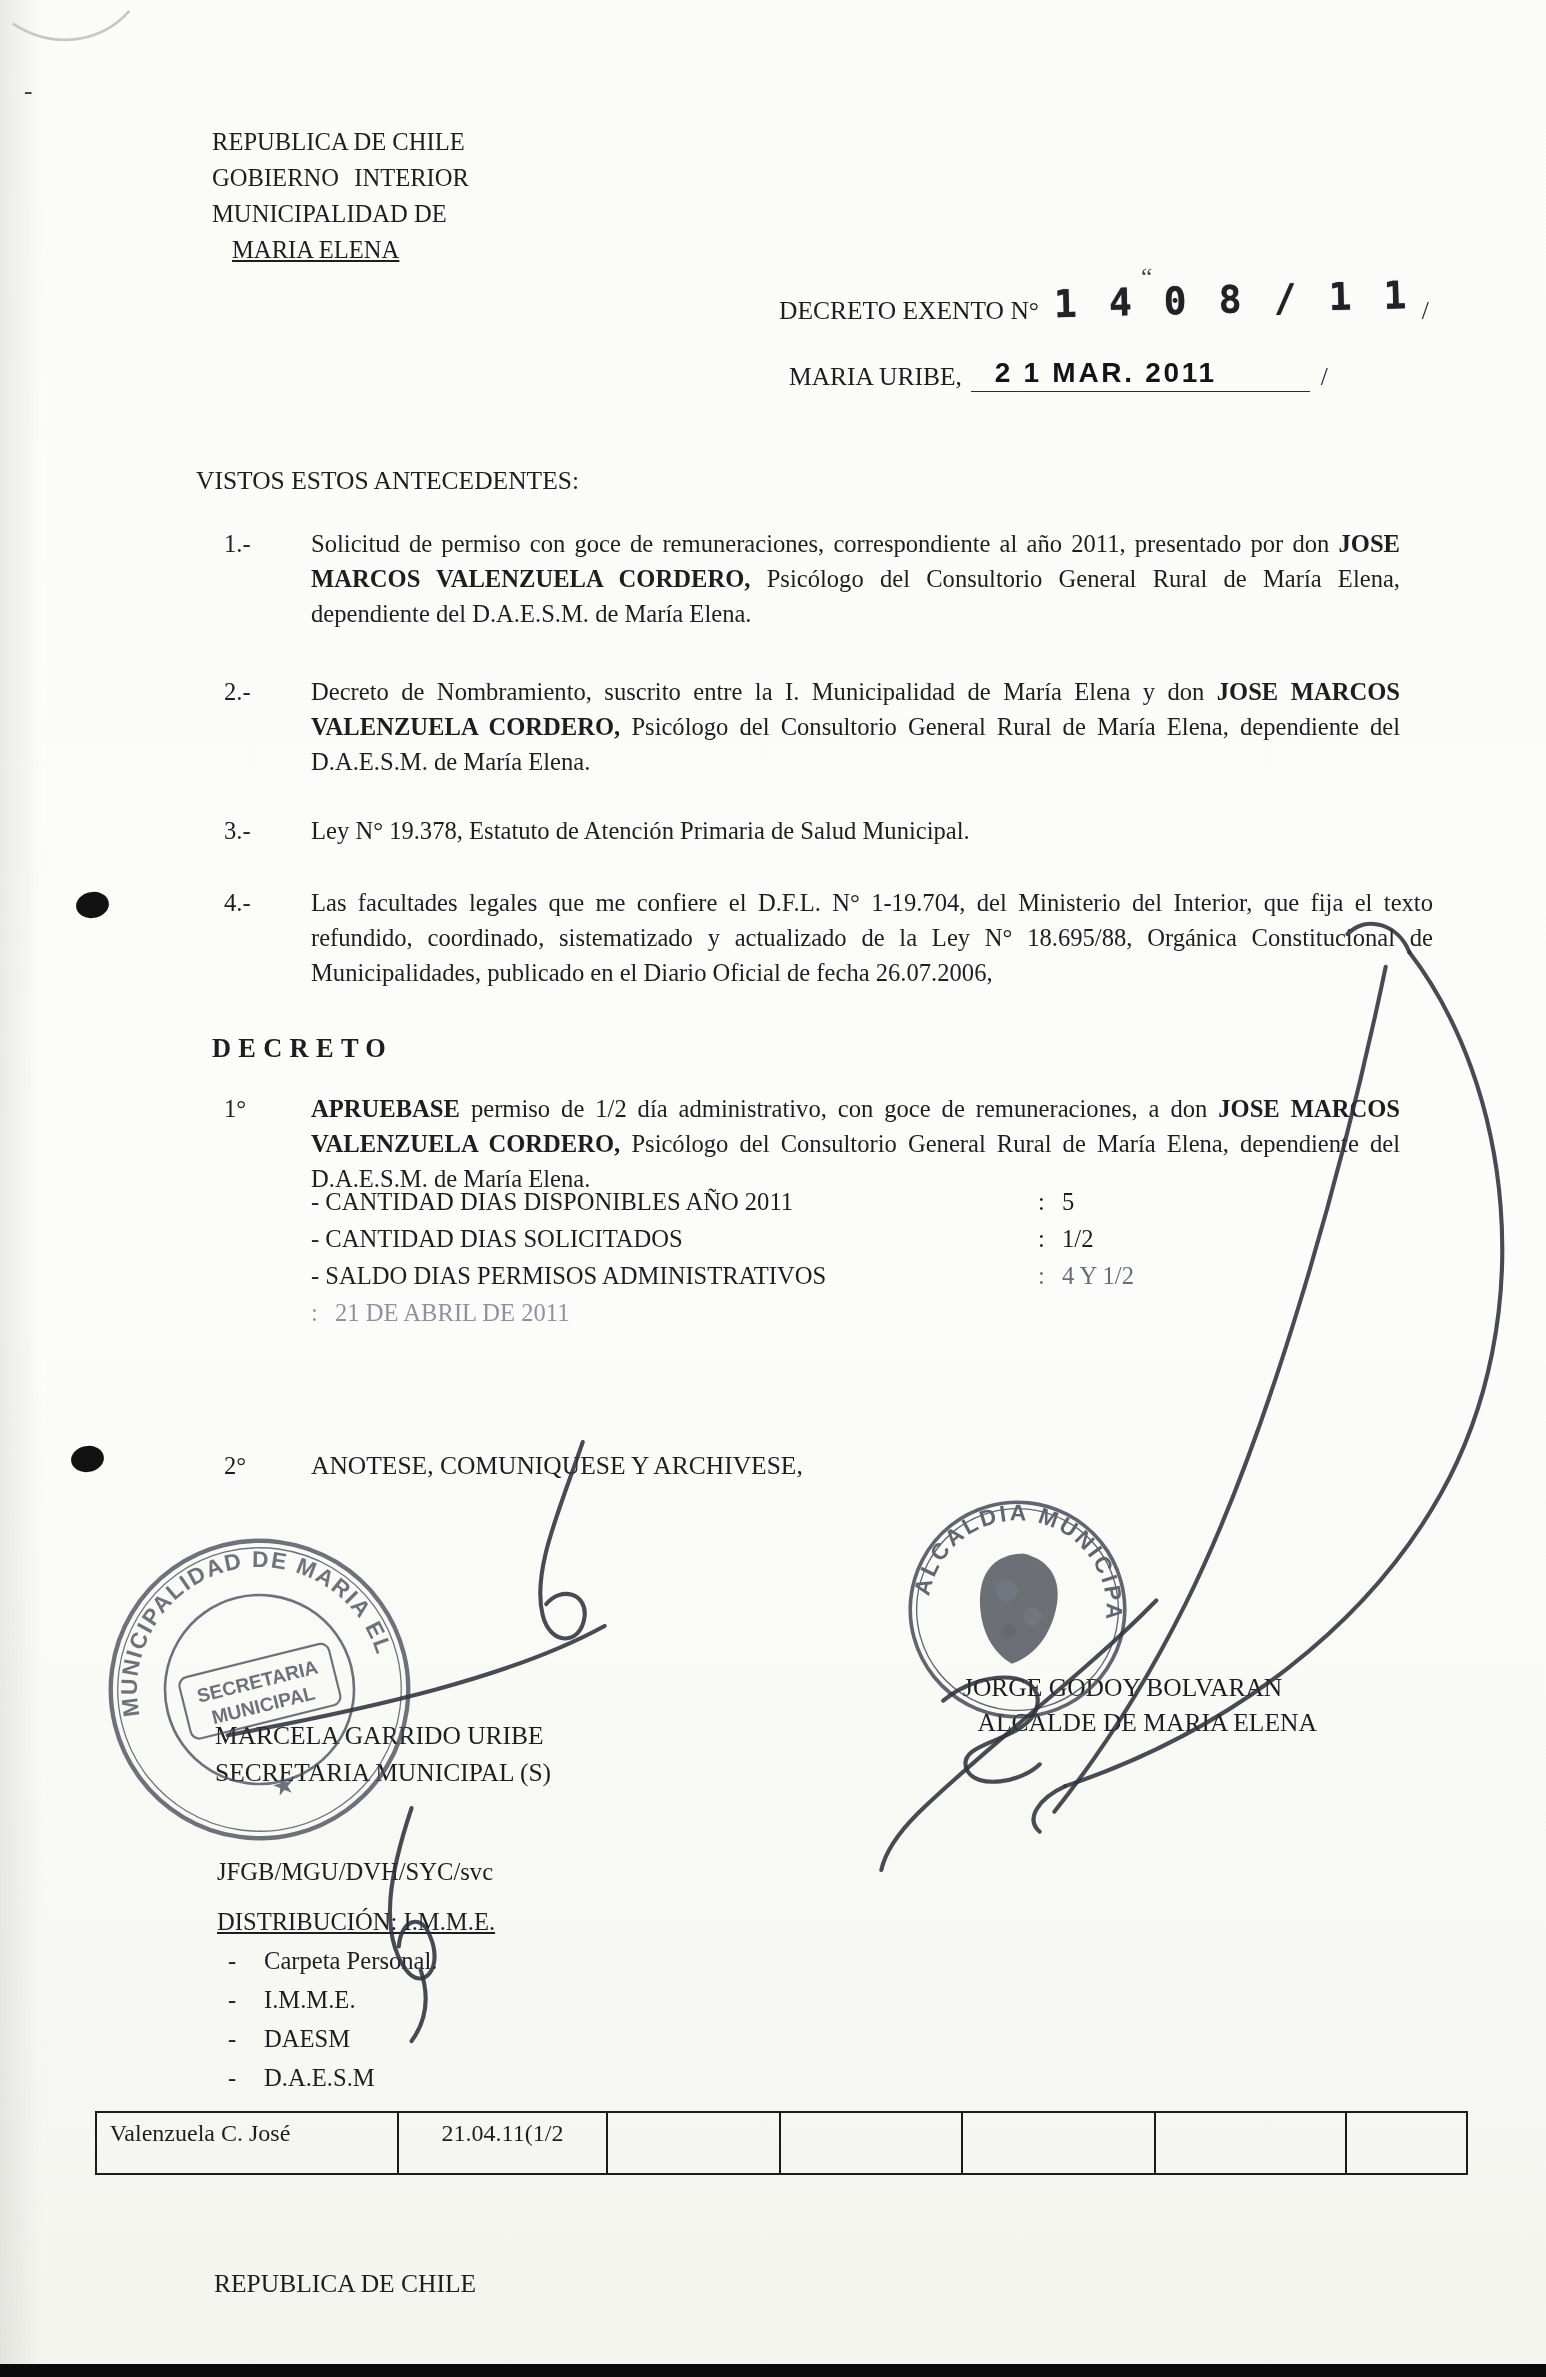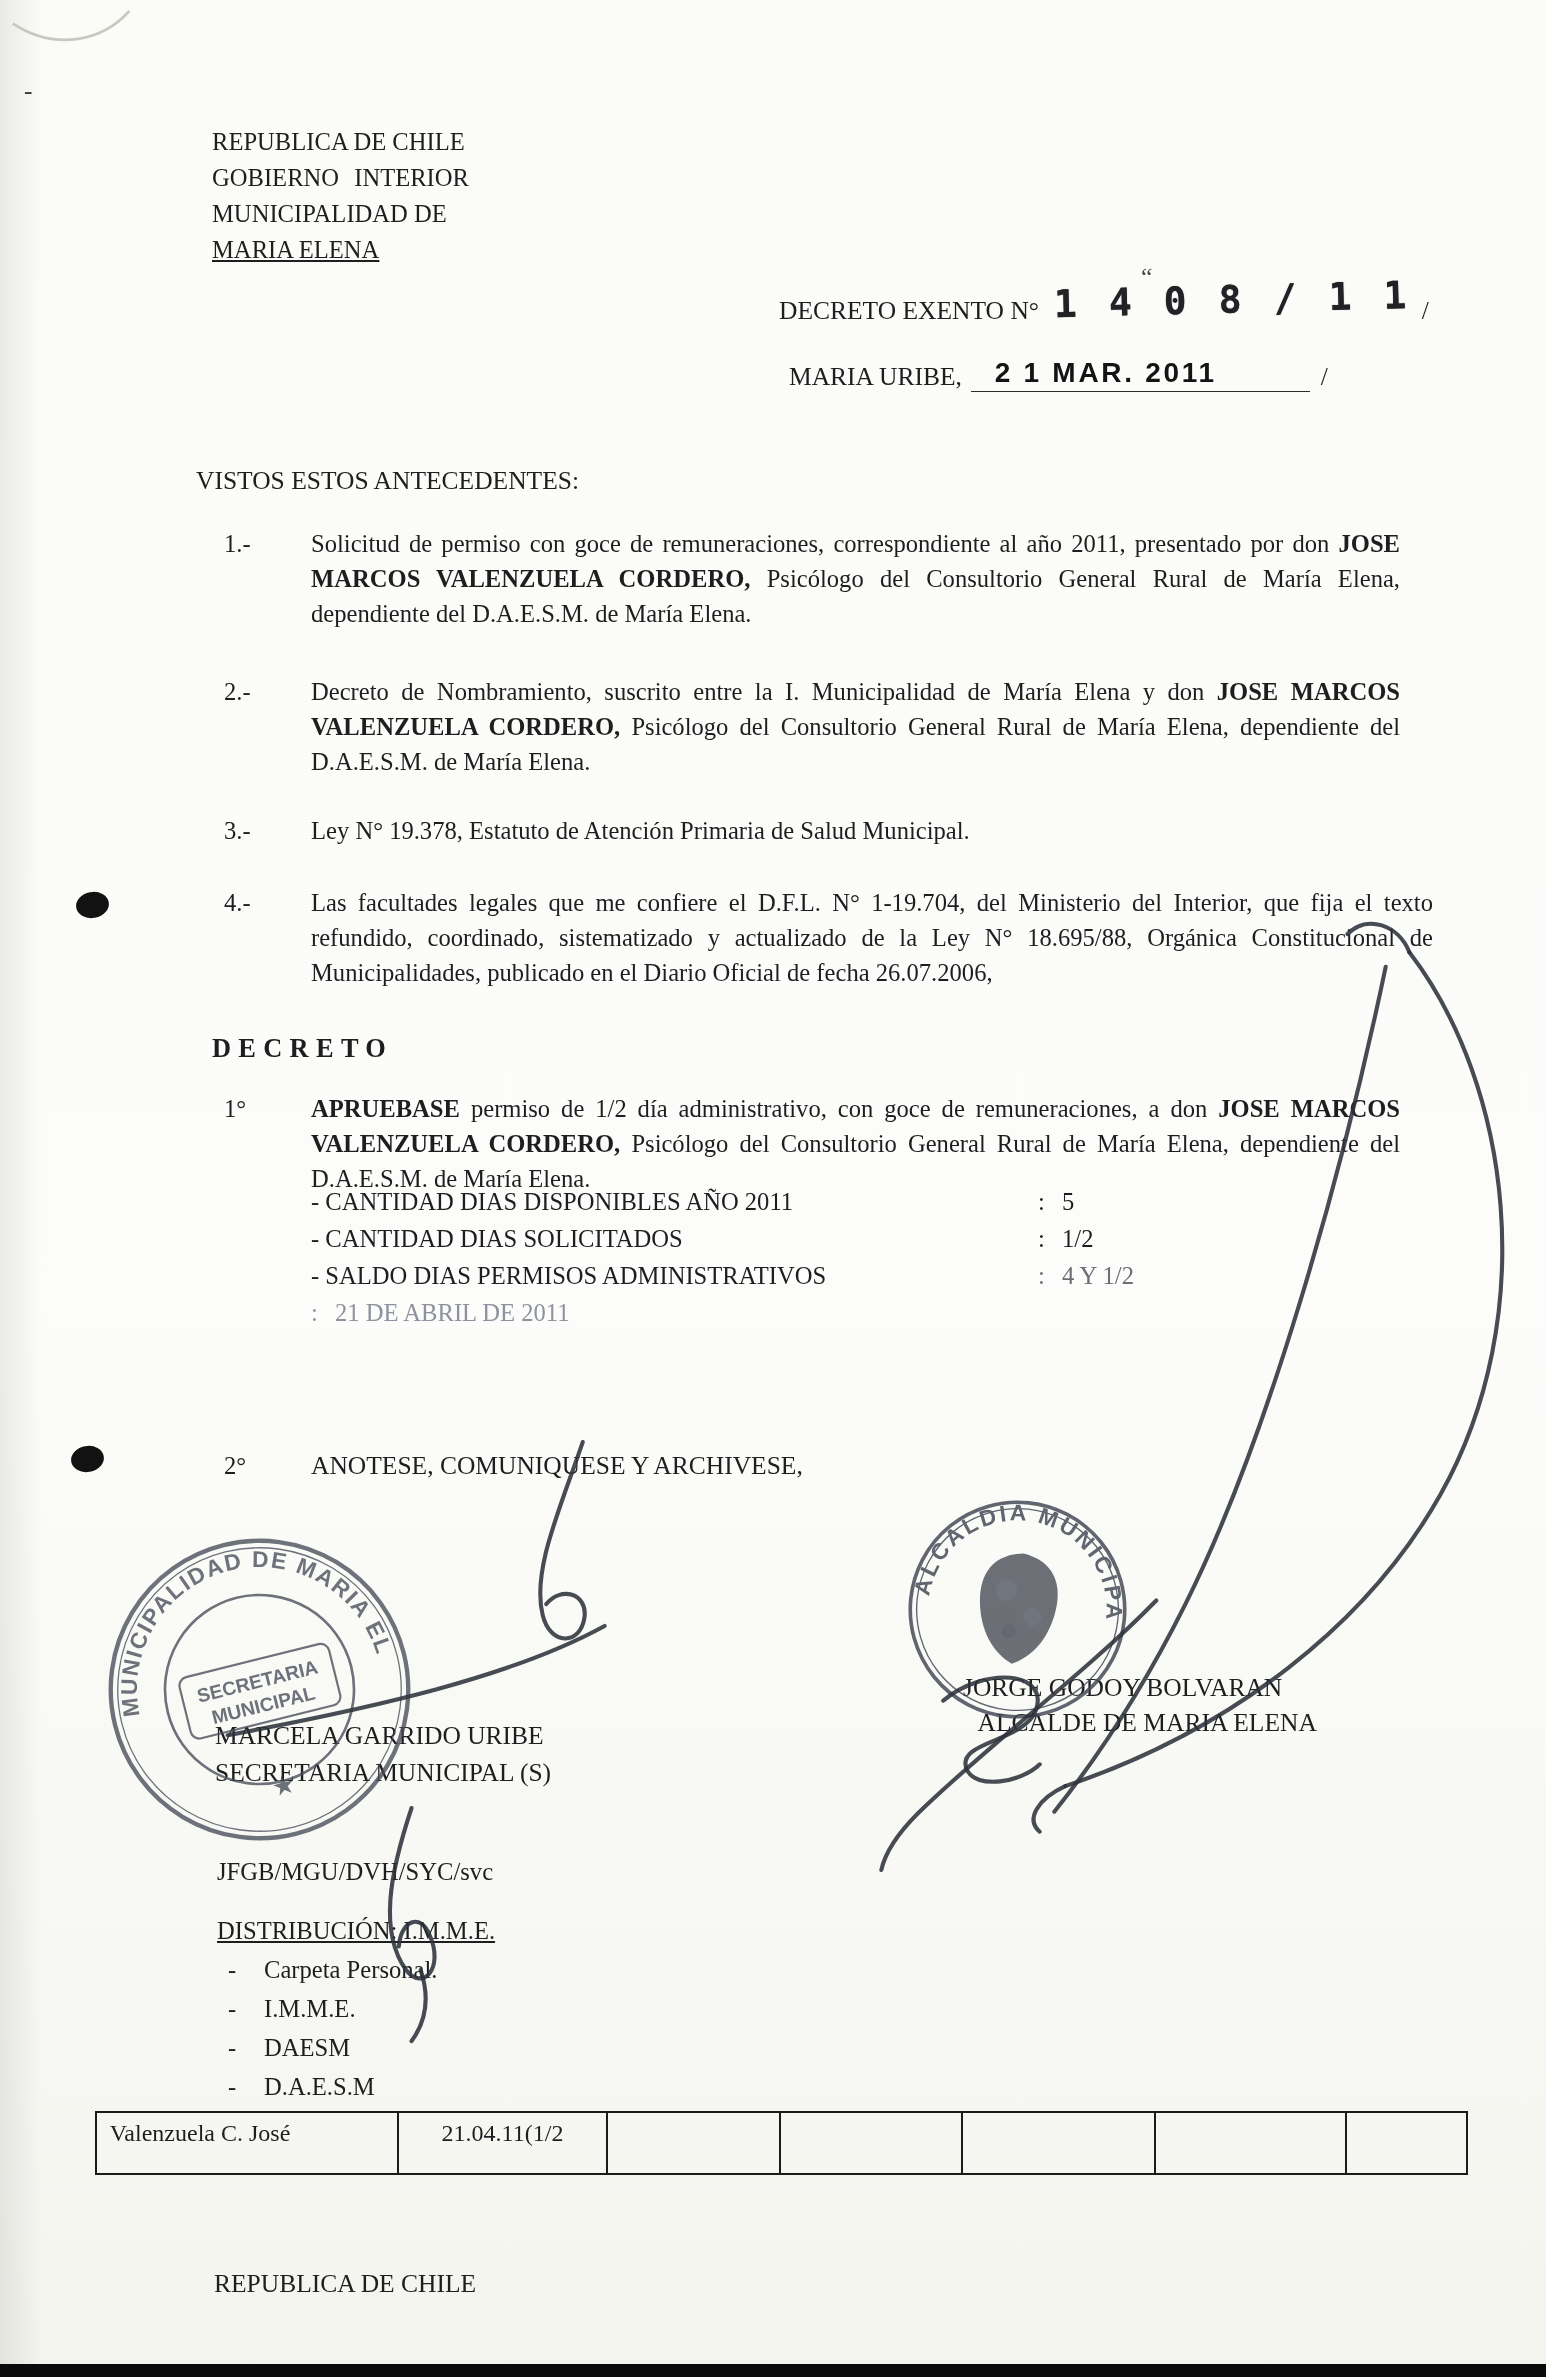--- a/index.html
+++ b/index.html
@@ -11,21 +11,21 @@
     color:#1e1e20;
     overflow:hidden;
   }
   .abs { position:absolute; }
   .edge-shade { left:0; top:0; width:42px; height:2377px;
     background:linear-gradient(90deg,rgba(0,0,0,0.07),rgba(0,0,0,0)); }
 
   
   .letterhead { left:212px; top:124px; font-size:24.6px; line-height:36px; }
   .letterhead .ws { word-spacing:9px; }
-  .lh-city { text-decoration:underline; }
+  .lh-city { text-decoration:underline; margin-left:20px; }
 
   .stray-dash { left:24px; top:76px; font-size:25.5px; color:#3a3a3a; }
 
   
   .decree-no { left:779px; top:284px; font-size:25.5px; white-space:nowrap; }
   .stamp-number {
     display:inline-block; margin-left:14.6px; transform:rotate(-1.5deg) translateY(-6.4px);
     font-family:"DejaVu Sans Mono", monospace; font-weight:bold;
     font-size:38px; letter-spacing:4.6px; color:#212126; text-shadow:0 0 0.9px #44444a;
   }
@@ -59,21 +59,21 @@
   .art2-text { font-size:25.5px; line-height:35px; }
 
   
   .sig-left { left:215px; top:1717px; font-size:25.5px; line-height:37px; }
   .sig-right { left:963px; top:1670px; font-size:25.5px; line-height:35px; }
   .sig-right .title { margin-left:14.6px; }
 
   
   .footer { left:217px; top:1854px; font-size:24.6px; }
   .f-initials { line-height:35px; }
-  .f-dist { margin-top:22px; line-height:39px; }
+  .f-dist { margin-top:13px; line-height:39px; }
   .f-dist .u { text-decoration:underline; }
   .f-list { margin-left:11px; }
   .f-li { display:flex; line-height:39px; }
   .f-dash { width:36px; flex:none; }
 
   
   .rtable { left:95px; top:2111px; width:1373px; height:64px; display:flex;
     border:2.7px solid #1b1b1b; font-size:24px; }
   .cell { border-right:2.7px solid #1b1b1b; padding:7.3px 12.7px; white-space:nowrap; overflow:hidden; }
   .cell:last-child { border-right:none; }

